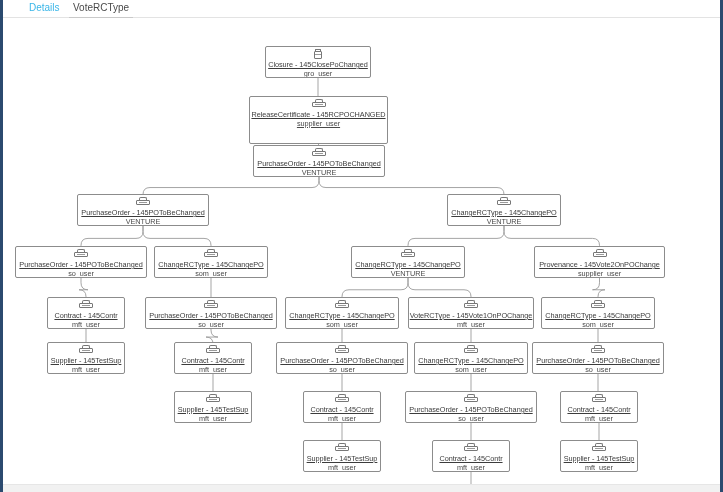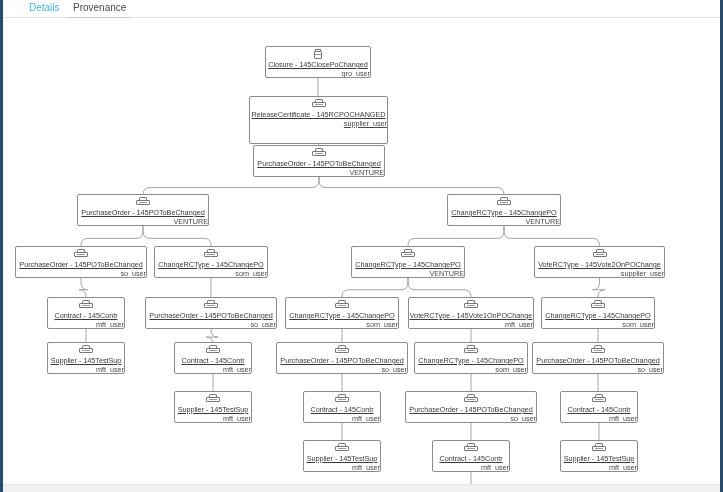--- a/index.html
+++ b/index.html
@@ -99,21 +99,21 @@
   .node .line1,
   .node .line2 {
     display: block;
     font-size: 7.3px;
     line-height: 9px;
     color: #3c3c3c;
     white-space: nowrap;
     letter-spacing: -0.05px;
     text-decoration: underline;
   }
-  .node .line2 { color: #4a4a4a; text-align: right; }
+  .node .line2 { color: #4a4a4a; }
 
   
   .glyph .g-top {
     position: absolute;
     left: 3px;
     top: 0px;
     width: 8px;
     height: 3px;
     border: 1px solid #777;
     border-bottom: none;
@@ -171,21 +171,21 @@
     border-top: 1px solid #e6e6e6;
   }
 </style>
 </head>
 <body>
 
 <div id="app">
 
   <div id="tabbar">
     <div class="tab active" id="tab-details">Details</div>
-    <div class="tab inactive" id="tab-provenance">Provenance</div>
+    <div class="tab inactive" id="tab-provenance">VoteRCType</div>
   </div>
 
   <div id="canvas-wrap">
     <svg id="edges" viewBox="0 0 717 474" preserveAspectRatio="none">
         <path d="M315 60L315 78 M315.5 110L315.5 127 M316 159L316 162.54Q316 169.54 309 169.54L147 169.54Q140 169.54 140 176.54L140 176 M316 159L316 162.54Q316 169.54 323 169.54L494 169.54Q501 169.54 501 176.54L501 176 M140 208L140 213.4Q140 220.4 133 220.4L85 220.4Q78 220.4 78 227.4L78 228 M140 208L140 213.4Q140 220.4 147 220.4L201 220.4Q208 220.4 208 227.4L208 228 M501 208L501 213.4Q501 220.4 494 220.4L412 220.4Q405 220.4 405 227.4L405 228 M501 208L501 213.4Q501 220.4 508 220.4L589.5 220.4Q596.5 220.4 596.5 227.4L596.5 228 M78 260L78 264.78Q78 271.78 85 271.78L76 271.78Q83 271.78 83 278.78L83 279 M208 260L208 279 M405 260L405 264.78Q405 271.78 398 271.78L346 271.78Q339 271.78 339 278.78L339 279 M405 260L405 264.78Q405 271.78 412 271.78L461 271.78Q468 271.78 468 278.78L468 279 M596.5 260L596.5 264.78Q596.5 271.78 589.5 271.78L602 271.78Q595 271.78 595 278.78L595 279 M83 311L83 324 M208 311L208 312.06Q208 319.06 215 319.06L203 319.06Q210 319.06 210 326.06L210 324 M339 311L339 324 M468 311L468 324 M595 311L595 324 M210 356L210 373 M339 356L339 373 M468 356L468 373 M595 356L595 373 M339 405L339 422 M468 405L468 422 M596 405L596 422 M468 454L468 468 " fill="none" stroke="#9b9b9b" stroke-width="0.9"></path>
       </svg>
     <div id="canvas">
         <div class="node" style="left: 262px; top: 28px; width: 106px; height: 32px;">
           <span class="glyph doc">
             <span class="g-top"></span>
@@ -257,21 +257,21 @@
           </span>
           <span class="line1">ChangeRCType - 145ChangePO</span>
           <span class="line2">VENTURE</span>
         </div>
         <div class="node" style="left: 531px; top: 228px; width: 131px; height: 32px;">
           <span class="glyph">
             <span class="g-top"></span>
             <span class="g-body"></span>
             <span class="g-slot"></span>
           </span>
-          <span class="line1">VoteRCType - 145Vote2OnPOChange</span>
+          <span class="line1">Provenance - 145Vote2OnPOChange</span>
           <span class="line2">supplier_user</span>
         </div>
         <div class="node" style="left: 44px; top: 279px; width: 78px; height: 32px;">
           <span class="glyph">
             <span class="g-top"></span>
             <span class="g-body"></span>
             <span class="g-slot"></span>
           </span>
           <span class="line1">Contract - 145Contr</span>
           <span class="line2">mft_user</span>

